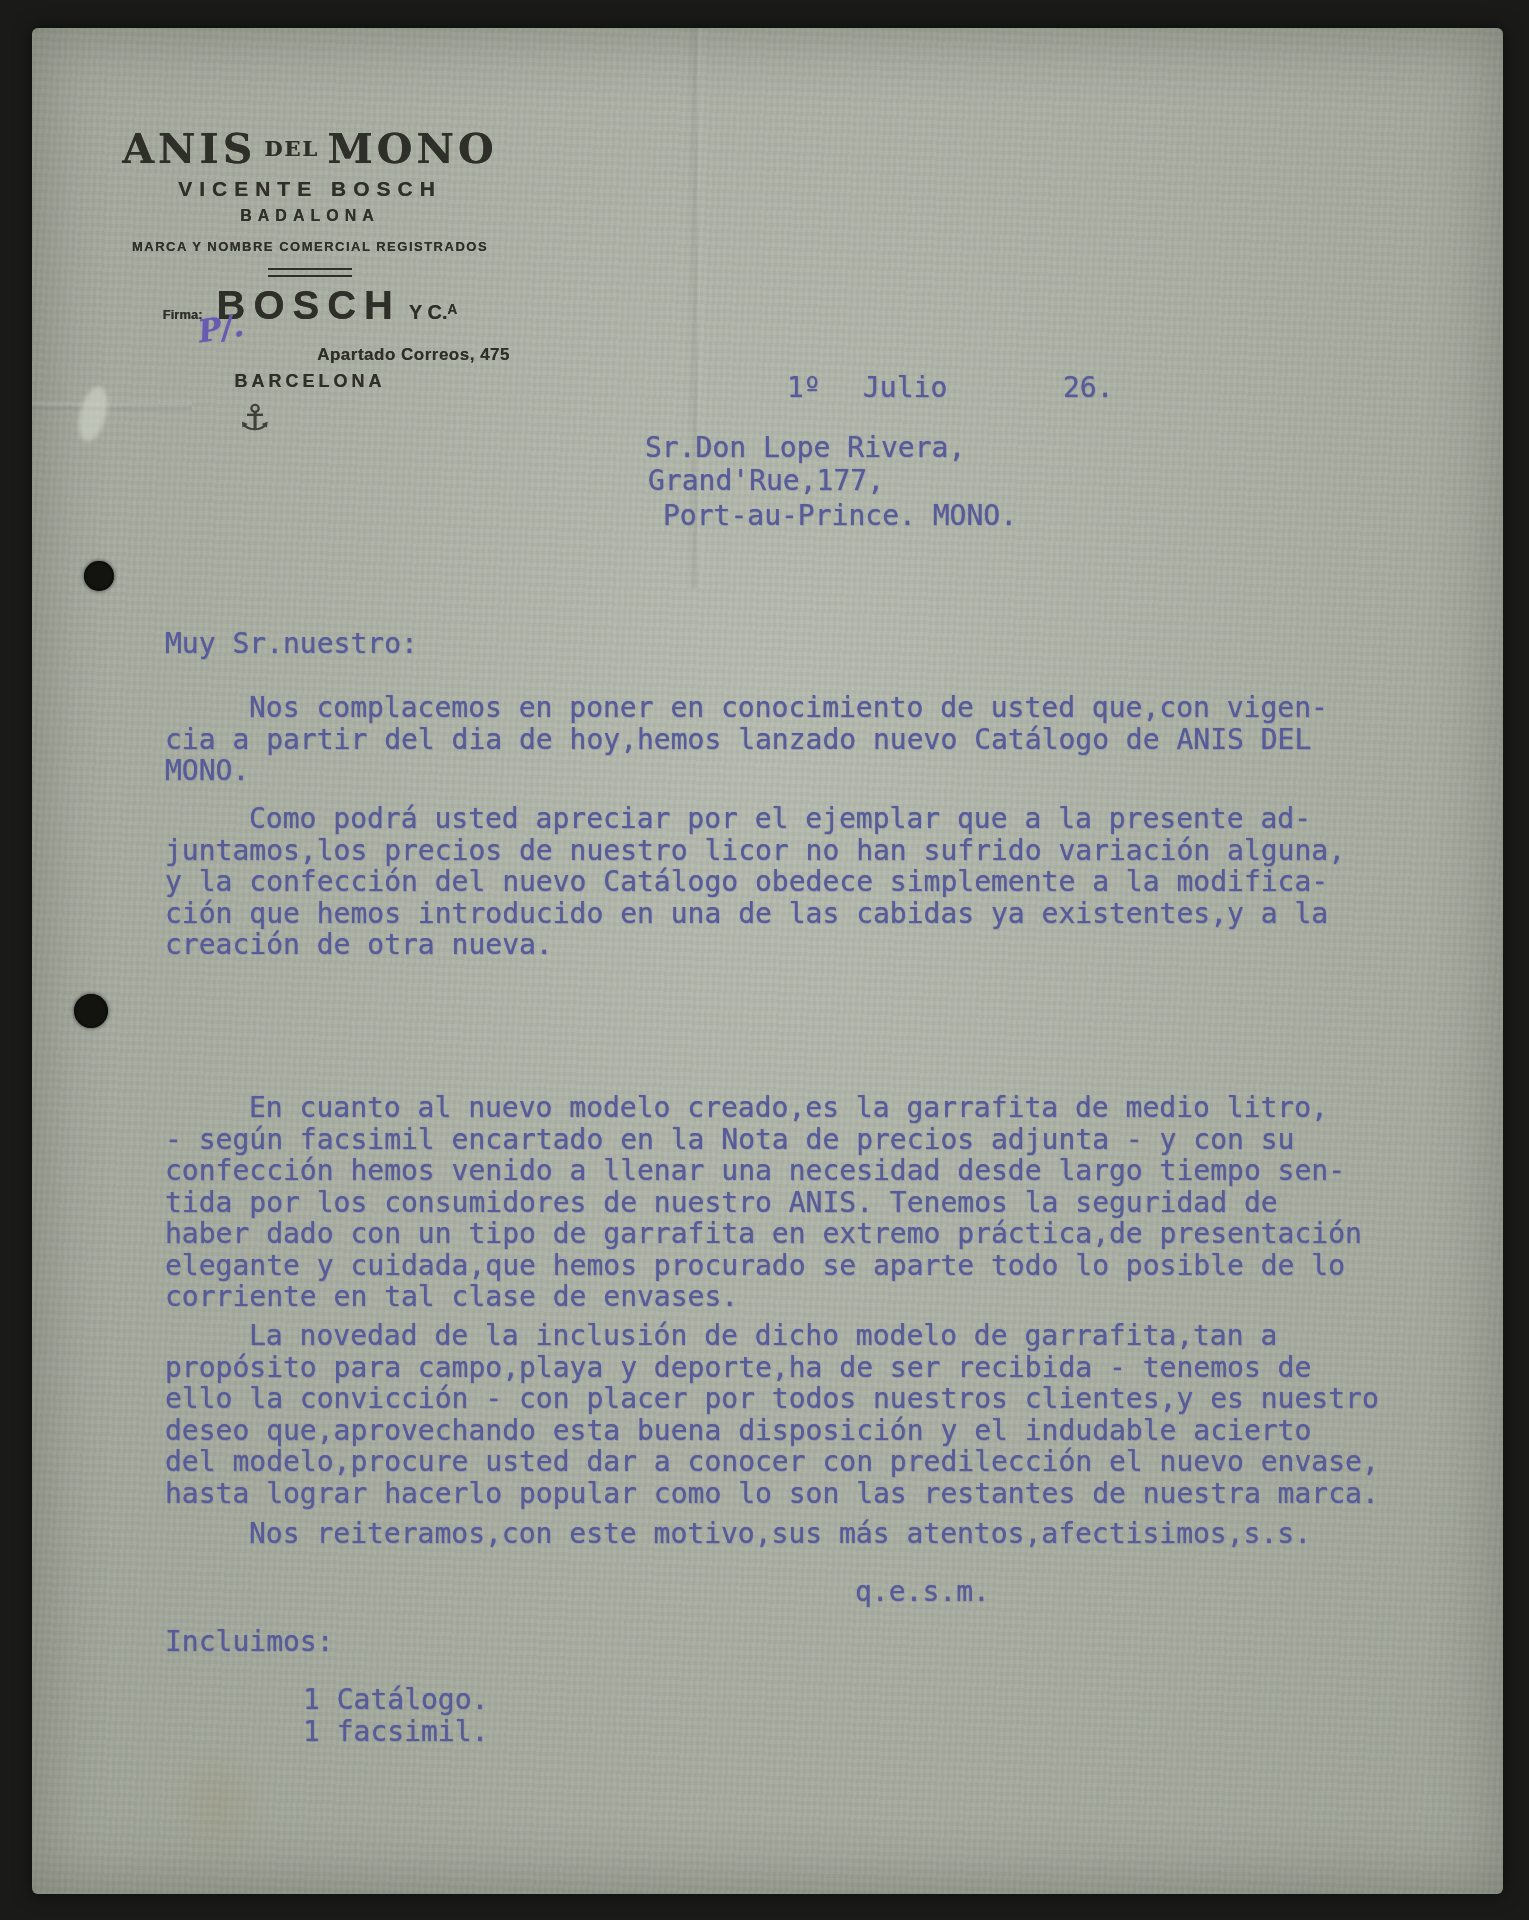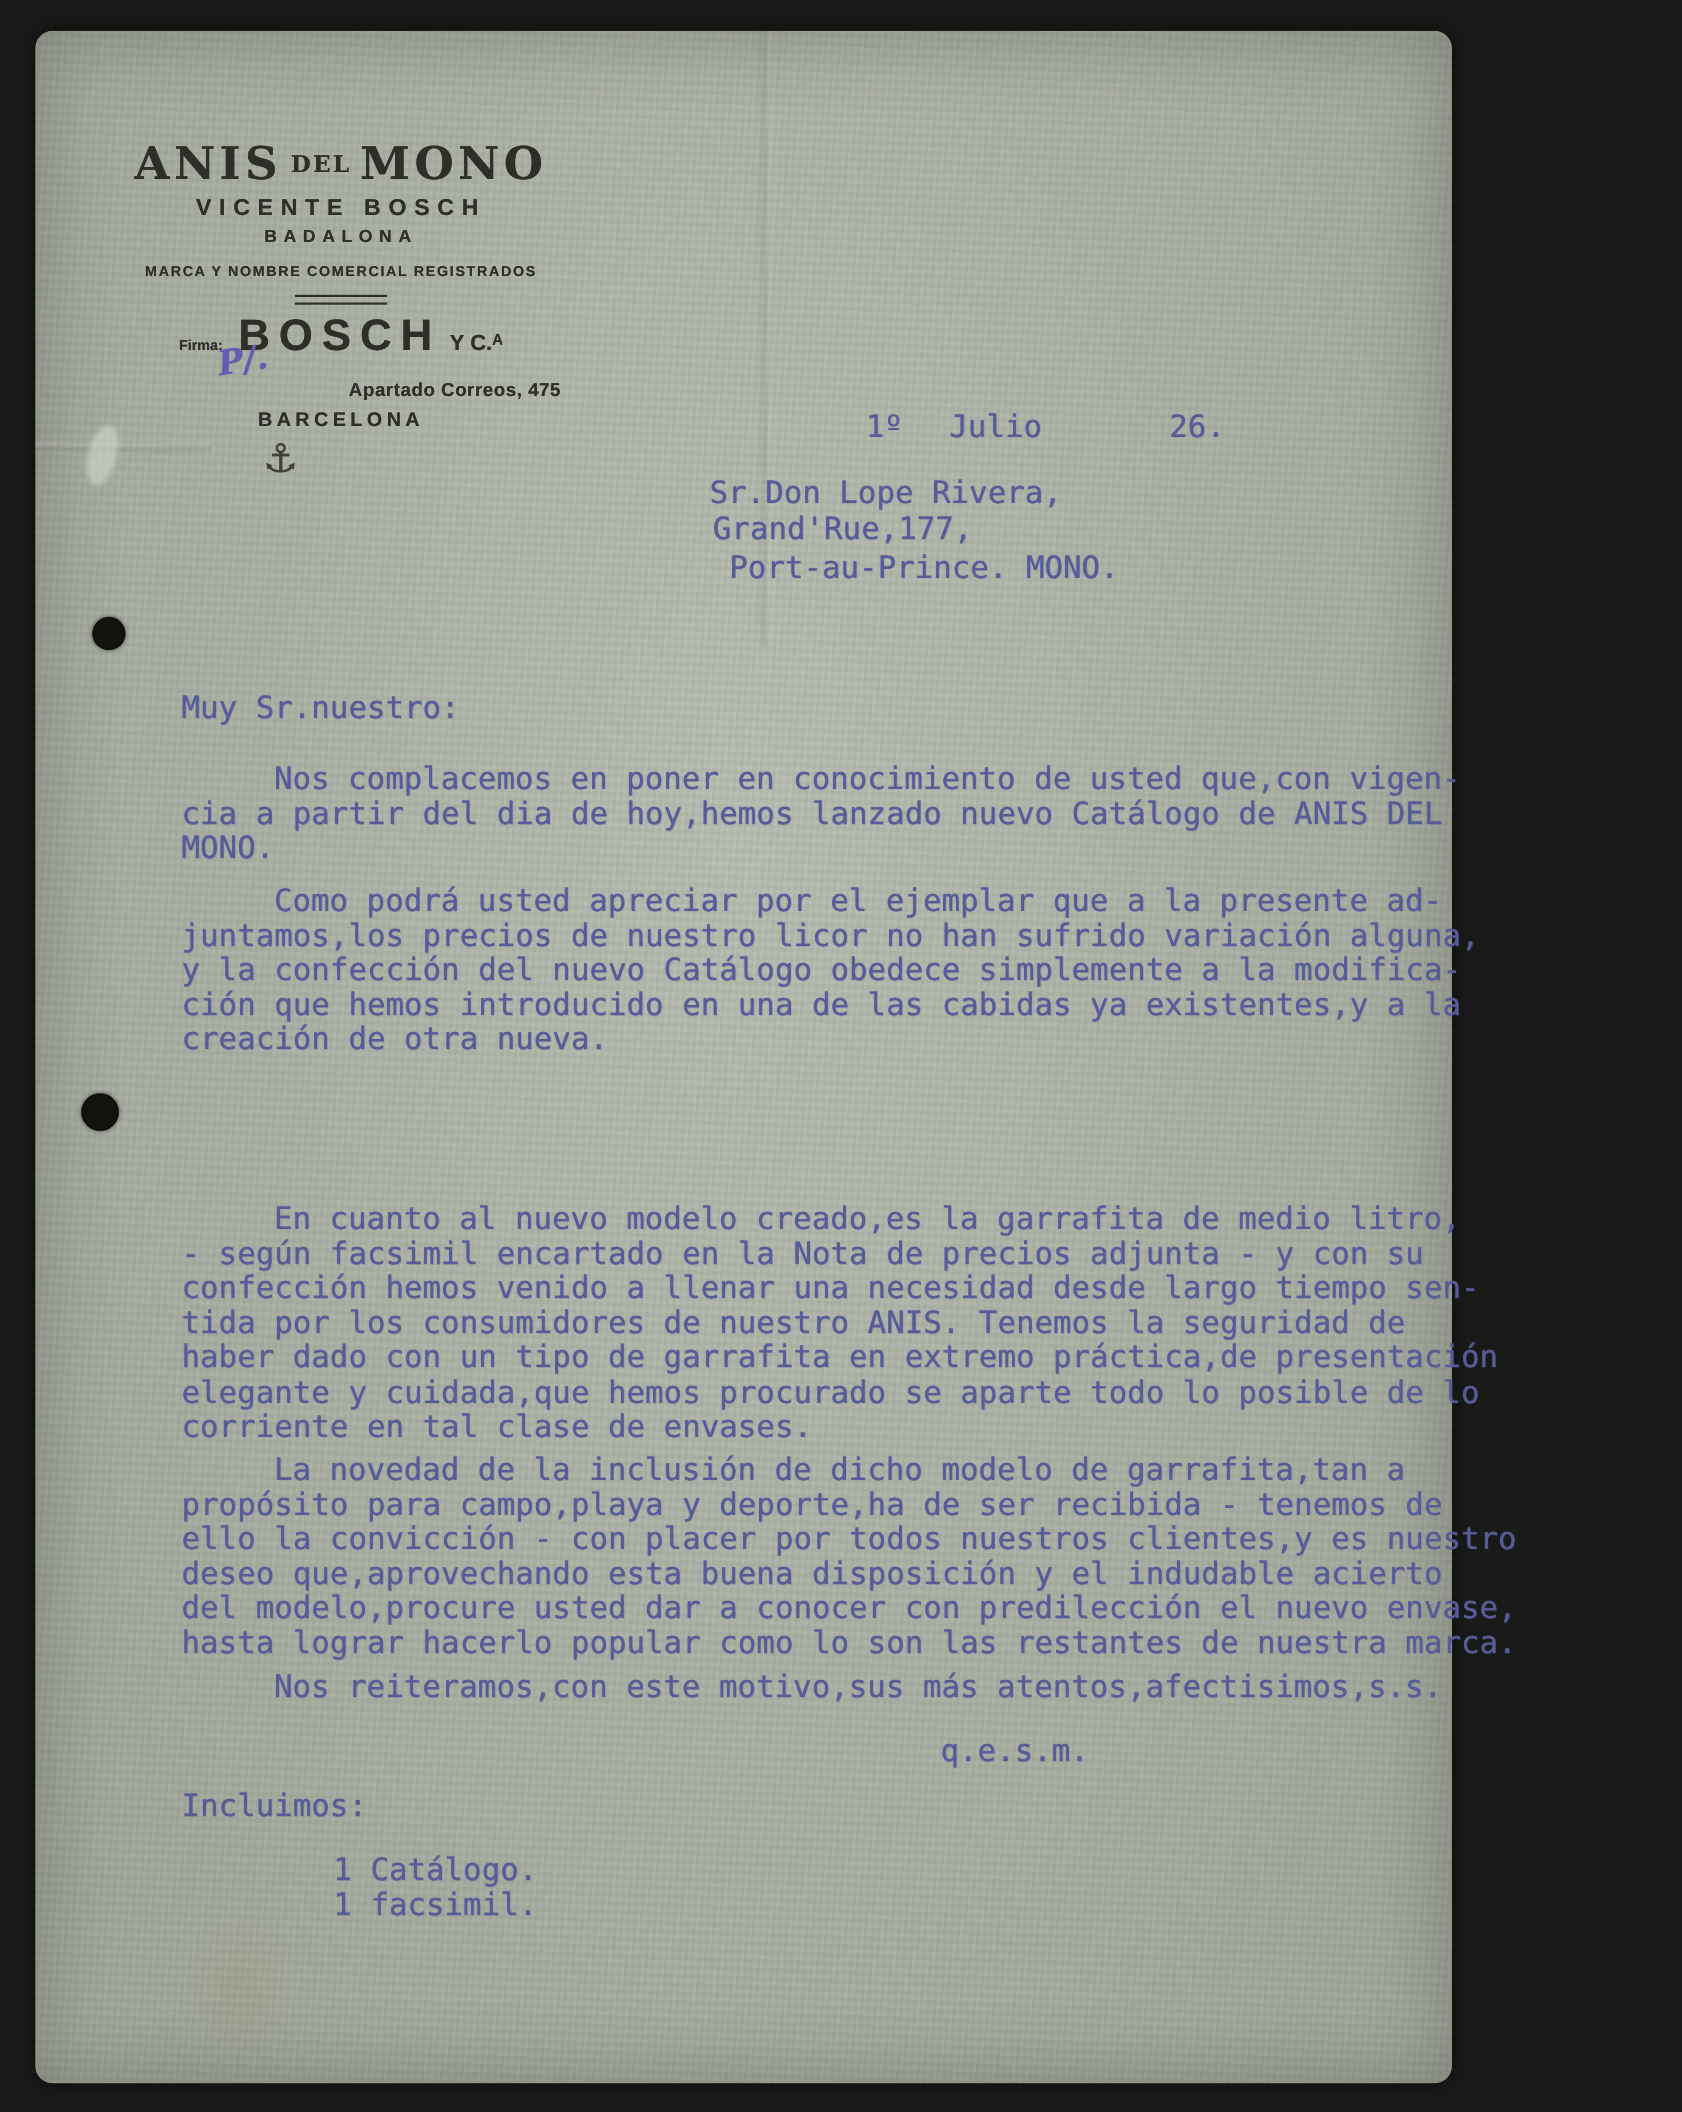--- a/index.html
+++ b/index.html
@@ -5,27 +5,27 @@
   html,body{margin:0;padding:0;}
   body{
     width:1529px;height:1920px;
     background:#1a1b18;
     position:relative;
     overflow:hidden;
     font-family:"DejaVu Sans", sans-serif;
   }
   
   .paper{
-    position:absolute;left:32px;top:28px;width:1288px;height:1866px;
+    position:absolute;left:32px;top:28px;width:1471px;height:1866px;
     background:
       radial-gradient(ellipse at 50% 38%, rgba(255,255,255,0.07), rgba(20,25,15,0.10) 88%),
       repeating-linear-gradient(93deg, rgba(255,255,255,0.025) 0 3px, rgba(60,70,50,0.03) 3px 6px),
       repeating-linear-gradient(2deg, rgba(255,255,255,0.02) 0 4px, rgba(50,60,45,0.03) 4px 8px),
       #b1b6aa;
-    border-radius:16px;
+    border-radius:6px;
     box-shadow:0 0 18px rgba(0,0,0,0.55), inset 0 0 70px rgba(35,38,30,0.28);
   }
   .crease-v{
     position:absolute;left:655px;top:0;width:20px;height:560px;
     background:linear-gradient(90deg, transparent, rgba(30,35,25,0.07) 45%, rgba(255,255,255,0.05) 60%, transparent);
   }
   .crease-h{
     position:absolute;left:0;top:372px;width:160px;height:12px;
     background:linear-gradient(180deg, transparent, rgba(255,255,255,0.10), rgba(30,35,25,0.08), transparent);
   }

